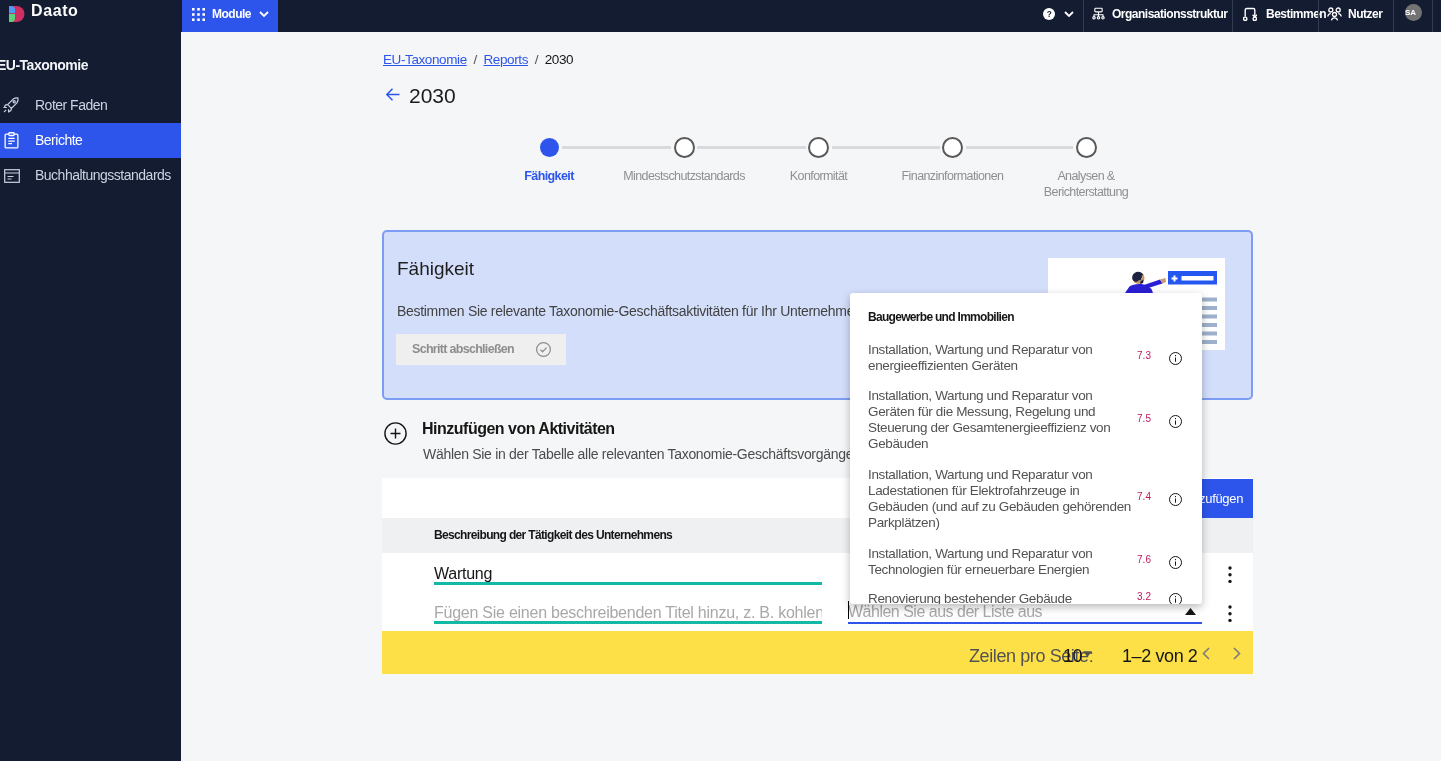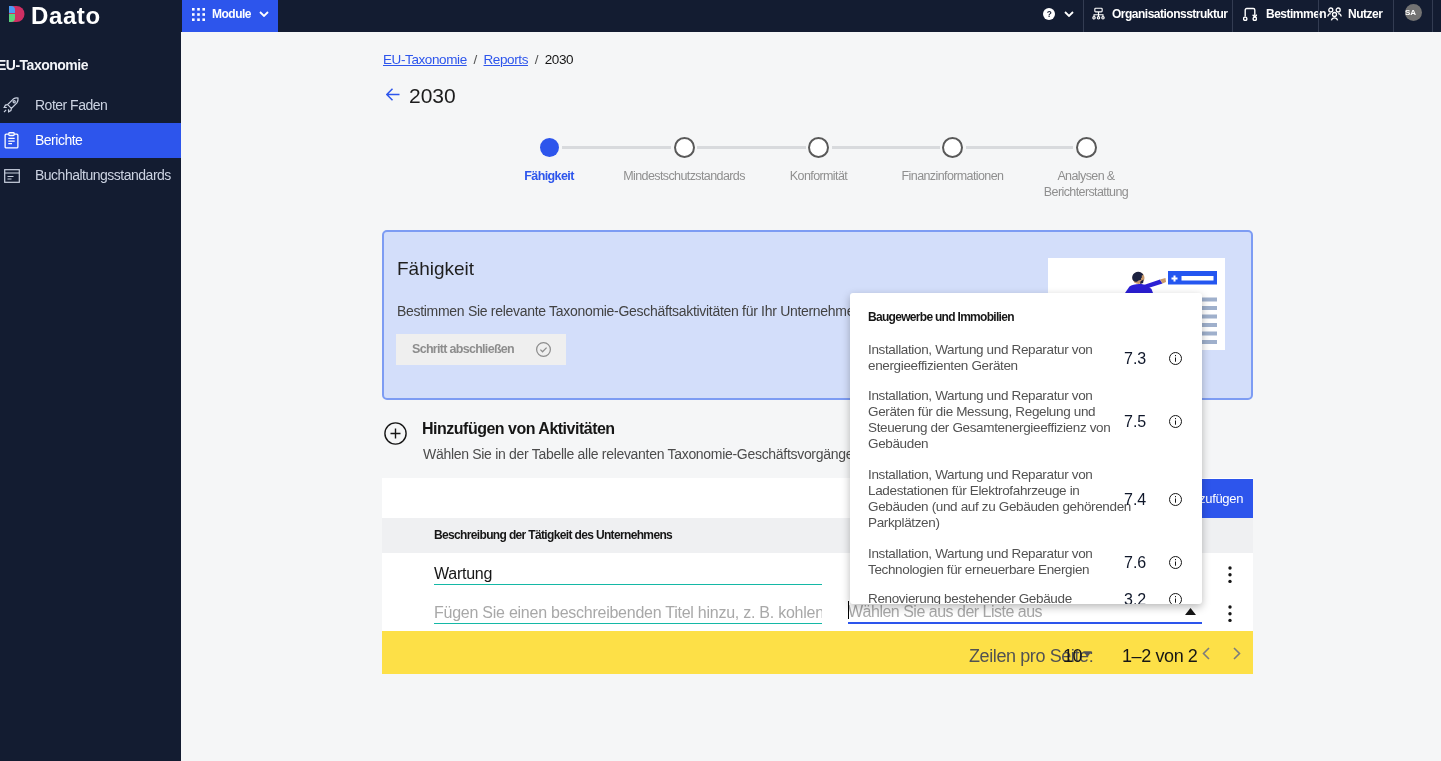--- a/index.html
+++ b/index.html
@@ -1,21 +1,21 @@
 <!DOCTYPE html>
 <html><head>
 <meta charset="utf-8">
 <style>
 *{margin:0;padding:0;box-sizing:border-box}
 html,body{width:1441px;height:761px;overflow:hidden}
 body{font-family:"Liberation Sans",sans-serif;position:relative;background:#f5f6f7;-webkit-font-smoothing:antialiased}
 
 #topbar{position:absolute;left:0;top:0;width:1441px;height:32px;background:#131c31;z-index:30}
 #logo{position:absolute;left:9px;top:5px}
-#logoname{position:absolute;left:31px;top:1.5px;color:#fff;font-size:24px;font-weight:bold;letter-spacing:.6px}
+#logoname{position:absolute;left:31px;top:1.5px;color:#fff;font-size:16px;font-weight:bold;letter-spacing:.6px}
 #modulebtn{position:absolute;left:182px;top:0;width:96px;height:32px;background:#2d55ec;color:#fff;font-size:12px;font-weight:bold;letter-spacing:-.5px;display:flex;align-items:center;padding-bottom:4px}
 .navright{position:absolute;top:0;height:27px;display:flex;align-items:center;color:#fff;font-size:12px;font-weight:bold;letter-spacing:-.5px}
 .navsep{position:absolute;top:0;width:1px;height:32px;background:#333c52}
 
 #sidebar{position:absolute;left:0;top:32px;width:181px;height:729px;background:#131c31;z-index:25}
 #sbtitle{position:absolute;left:-3px;top:25px;color:#f2f4f8;font-size:14px;font-weight:bold;letter-spacing:-.5px}
 .sbitem{position:absolute;left:0;width:181px;height:35px;color:#ccd3e2;font-size:14px;letter-spacing:-.5px}
 .sbitem .txt{position:absolute;left:35px;top:9px}
 .sbitem svg{position:absolute;left:3px;top:9px}
 .sbactive{background:#2d55ec;color:#fff}
@@ -45,31 +45,31 @@
 
 #table{position:absolute;left:382px;top:478px;width:871px}
 #toolbar{position:absolute;left:0;top:0;width:871px;height:40px;background:#fff}
 #addbtn{position:absolute;right:0;top:1px;width:105px;height:39px;background:#2d55ec;color:#fff;font-size:13px;letter-spacing:-.3px;line-height:39px;padding-left:51px;overflow:hidden}
 #thead{position:absolute;left:0;top:40px;width:871px;height:35px;background:#eff0f2;color:#161616;font-size:12px;font-weight:bold;letter-spacing:-.65px;line-height:35px}
 #thead .c1{position:absolute;left:52px}
 #thead .c2{position:absolute;left:470px}
 .trow{position:absolute;left:0;width:871px;height:39px;background:#fff}
 #row1{top:75px}
 #row2{top:114px}
-.cellinput{position:absolute;left:52px;top:7px;width:388px;height:25px;border-bottom:1px solid #14b8a6;font-size:16px;letter-spacing:-.25px;color:#161616;line-height:27px;white-space:nowrap;overflow:hidden}
+.cellinput{position:absolute;left:52px;top:7px;width:388px;height:25px;border-bottom:3px solid #14b8a6;font-size:16px;letter-spacing:-.25px;color:#161616;line-height:27px;white-space:nowrap;overflow:hidden}
 .ph{color:#a8a8a8}
 .cellsel{position:absolute;left:466px;top:7px;width:354px;height:25px;border-bottom:2px solid #2d55ec;font-size:16px;letter-spacing:-.5px;color:#a8a8a8;line-height:26px;white-space:nowrap}
 .caret{position:absolute;left:0;top:2px;width:1px;height:18px;background:#000}
 .dots3{position:absolute;left:846px;top:12px;width:4px;height:20px}
 #tfoot{position:absolute;left:0;top:153px;width:871px;height:43px;background:#fde047;font-size:18px;letter-spacing:-.4px;color:#525252}
 
 #dd{position:absolute;left:850px;top:293px;width:352px;height:311px;background:#fff;border-radius:3px;box-shadow:0 3px 9px rgba(0,0,0,.28);z-index:20;overflow:hidden}
 #dd .hdr{position:absolute;left:18px;top:17px;font-size:12px;font-weight:bold;letter-spacing:-.7px;color:#161616}
 .dditem{position:absolute;left:18px;width:280px;font-size:13.5px;letter-spacing:-.35px;line-height:16px;color:#525252}
-.ddcode{position:absolute;font-size:16px;color:#0f172a;width:40px;text-align:left;left:274px}
+.ddcode{position:absolute;font-size:10px;color:#be185d;width:40px;text-align:center;left:274px}
 .ddinfo{position:absolute;left:319px}
 </style>
 </head>
 <body>
 
 <div id="topbar">
   <svg id="logo" width="16" height="22" viewBox="0 0 16 22">
     <path d="M0 1 h7.5 a8 8 0 0 1 8 8 v0 a8 8 0 0 1 -8 8 h-7.5 z" fill="#cf2f63"></path>
     <path d="M0 1 h2 a4 4 0 0 1 4 4 v3 h-6 z" fill="#4a9bf5"></path>
     <path d="M0 9 h6 v4 a4 4 0 0 1 -4 4 h-2 z" fill="#5cd17e"></path>

